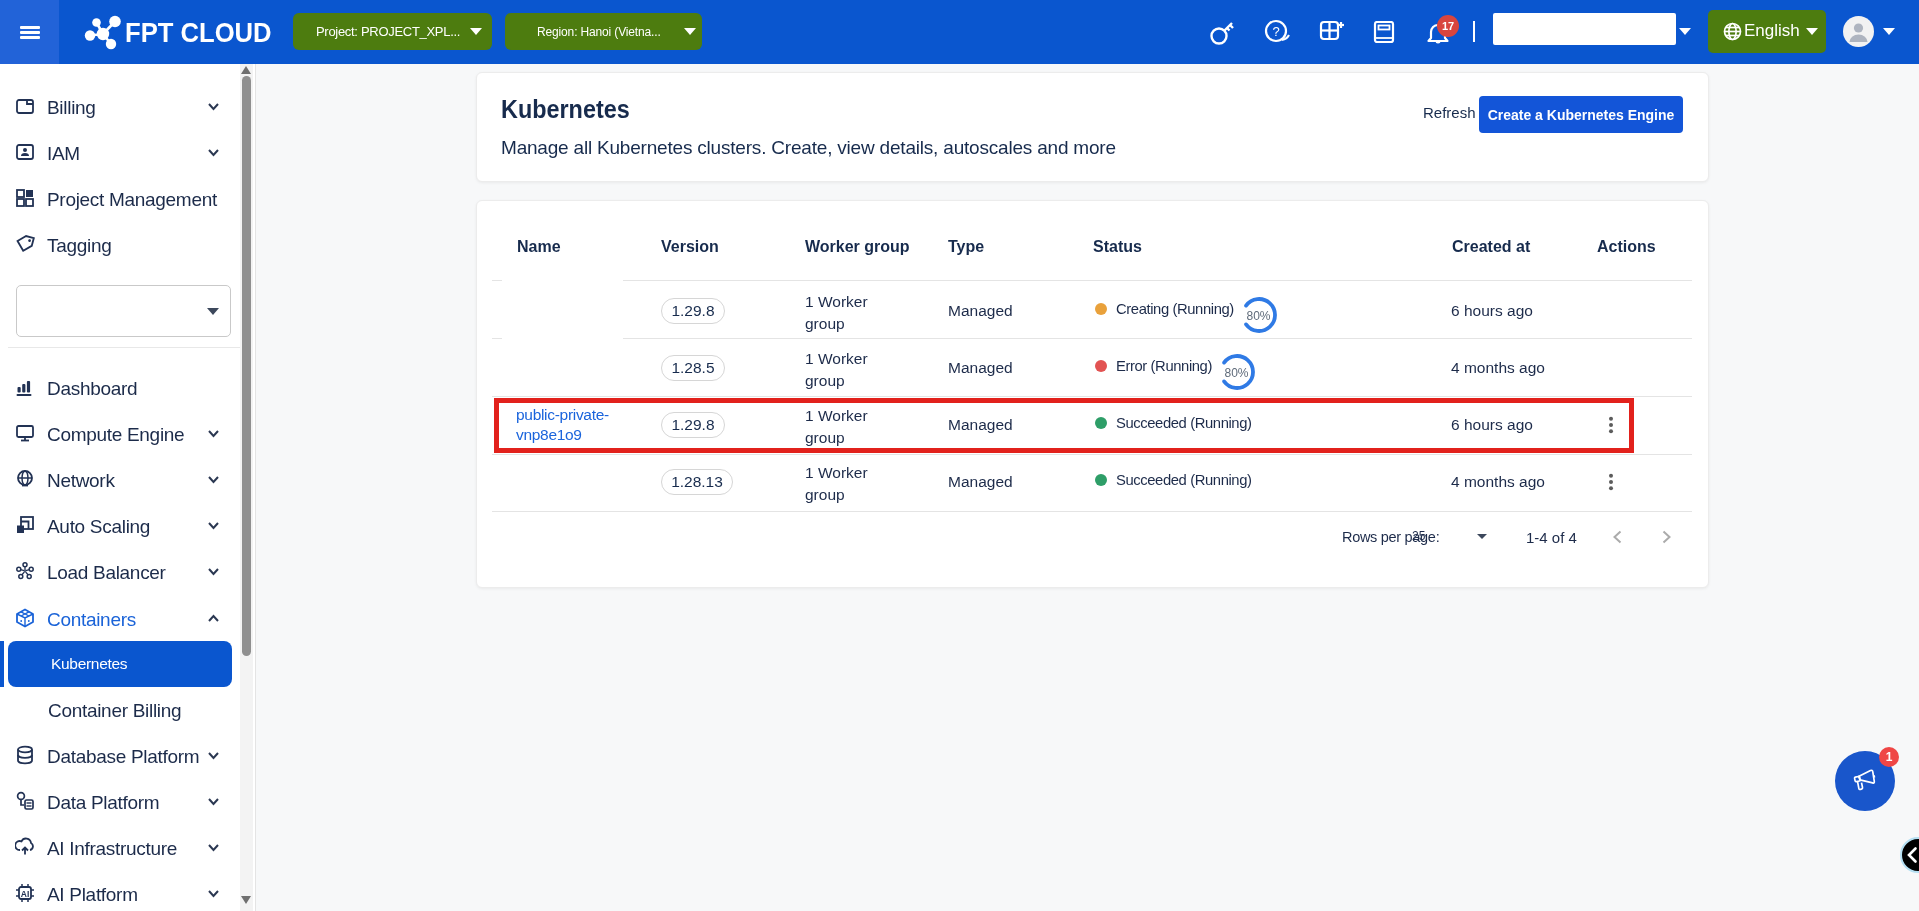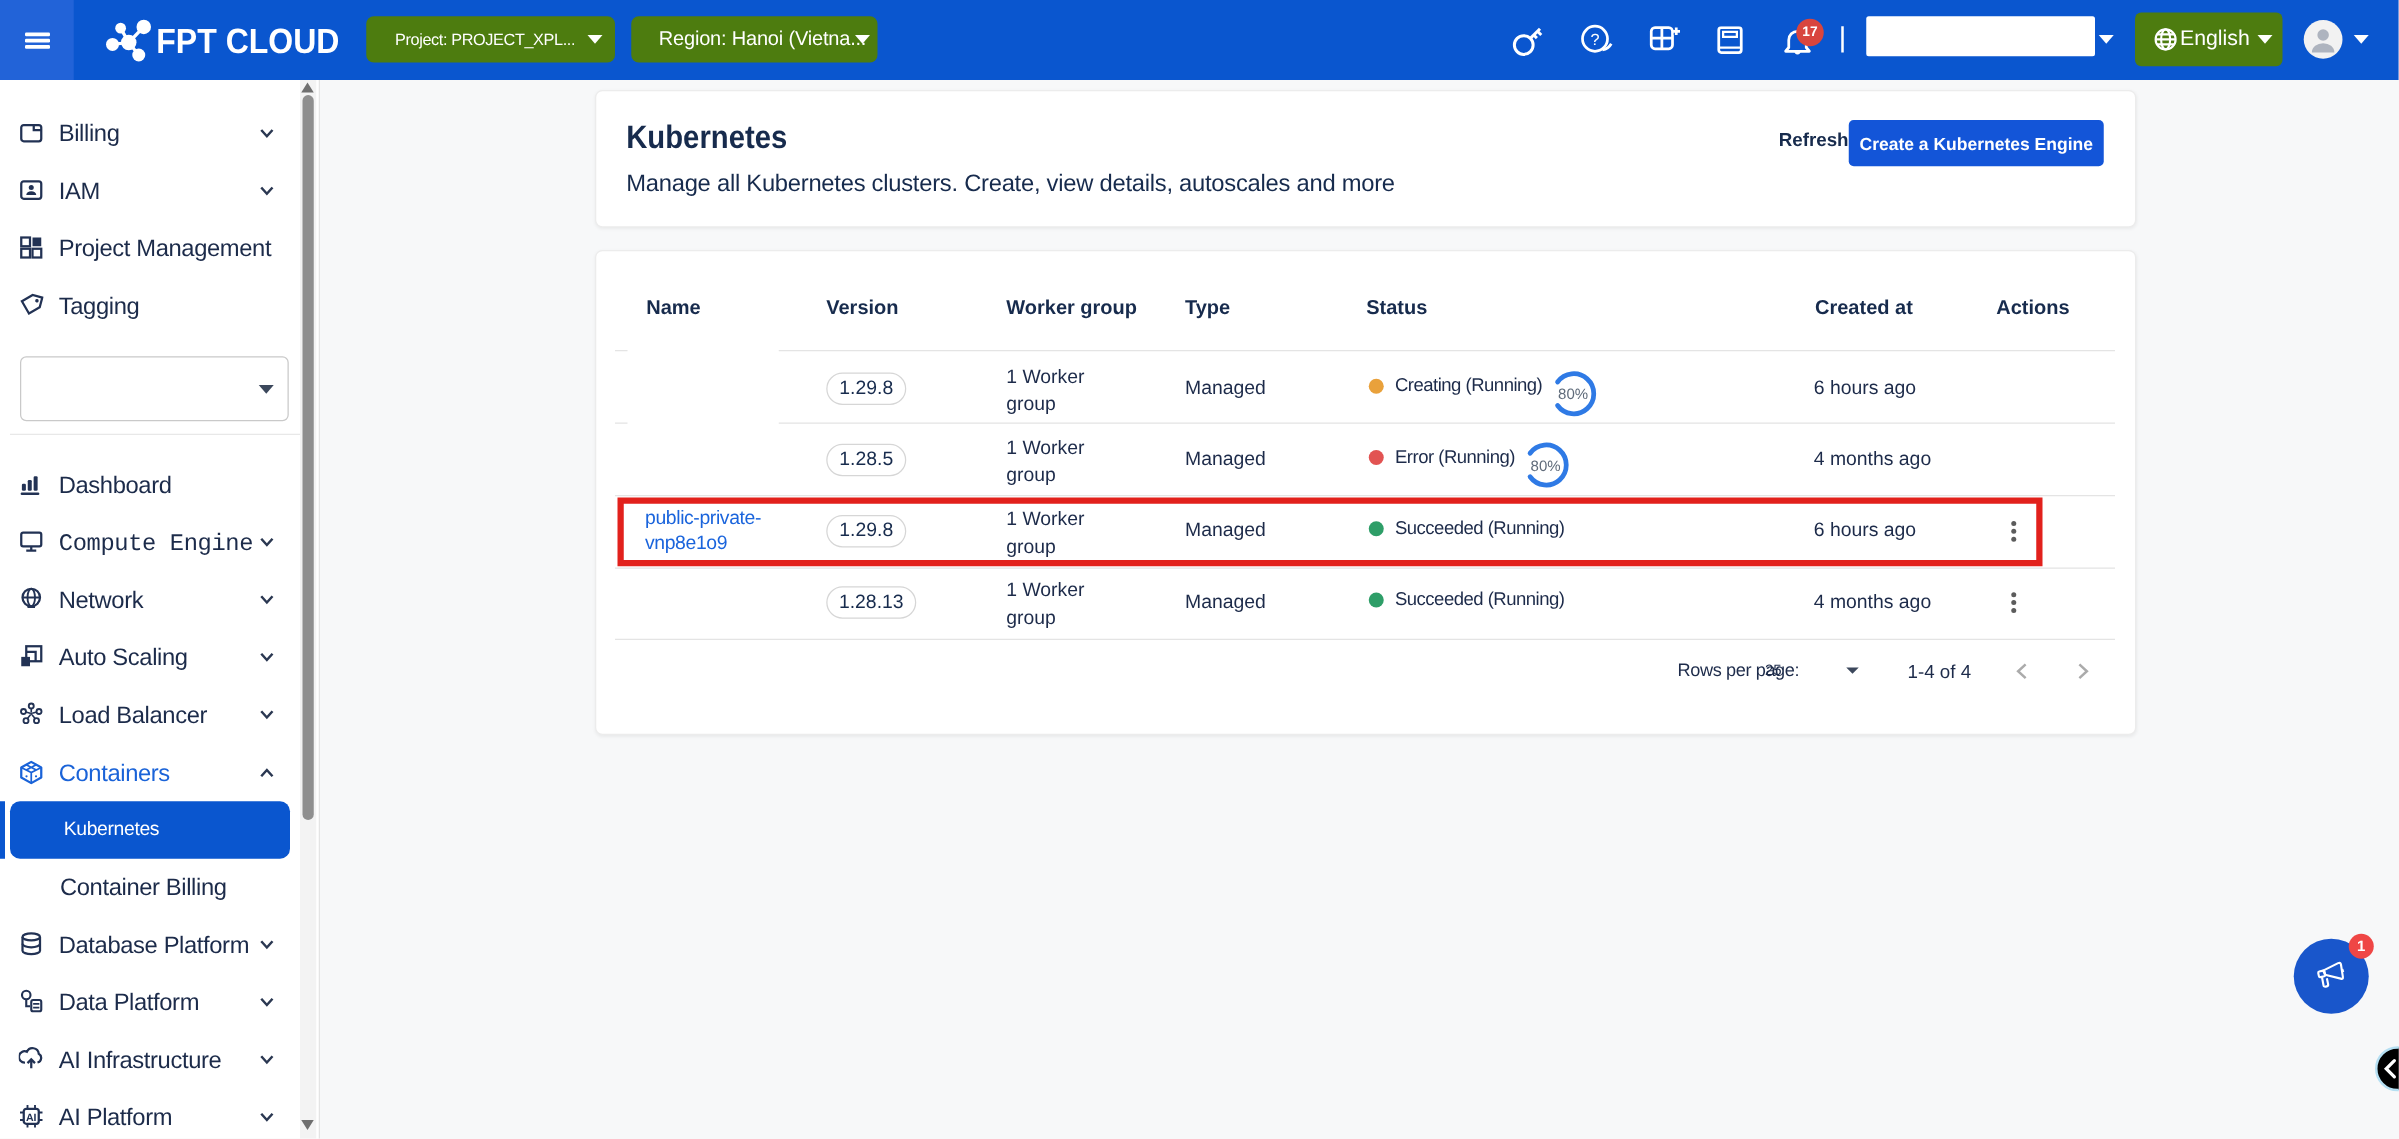--- a/index.html
+++ b/index.html
@@ -48,21 +48,21 @@
     </g>
     <circle cx="21" cy="24" r="6.2" fill="#fff"></circle>
     <circle cx="14.5" cy="12.5" r="4.3" fill="#fff"></circle>
     <circle cx="33" cy="11.5" r="5.8" fill="#fff"></circle>
     <circle cx="8" cy="25.5" r="5.2" fill="#fff"></circle>
     <circle cx="29" cy="34" r="5.2" fill="#fff"></circle>
   </svg>
   <div class="abs logotext" style="left:125px;top:17px">FPT CLOUD</div>
 
   <div class="tbbtn" style="left:293px;width:199px;padding-left:23px;font-size:13px;letter-spacing:-.3px">Project: PROJECT_XPL...<span class="caret" style="position:absolute;left:177px;top:15px"></span></div>
-  <div class="tbbtn" style="left:505px;width:197px;padding-left:22px;font-size:16px;letter-spacing:-.15px">Region: Hanoi (Vietna...<span class="caret" style="position:absolute;left:179px;top:15px"></span></div>
+  <div class="tbbtn" style="left:505px;width:197px;padding-left:32px;font-size:12px;letter-spacing:-.15px">Region: Hanoi (Vietna...<span class="caret" style="position:absolute;left:179px;top:15px"></span></div>
 
   <svg class="abs" style="left:1208px;top:19px" width="28" height="28" viewBox="0 0 28 28">
     <circle cx="11" cy="17" r="7.5" fill="none" stroke="#fff" stroke-width="2.4"></circle>
     <line x1="16.5" y1="11.5" x2="24" y2="4" stroke="#fff" stroke-width="2.4"></line>
     <line x1="22" y1="6" x2="25" y2="9" stroke="#fff" stroke-width="2.4"></line>
     <line x1="19" y1="9" x2="21.5" y2="11.5" stroke="#fff" stroke-width="2.4"></line>
   </svg>
   <svg class="abs" style="left:1264px;top:19px" width="27" height="27" viewBox="0 0 27 27">
     <circle cx="12" cy="12" r="10" fill="none" stroke="#fff" stroke-width="2.2"></circle>
     <path d="M18 21 a10 10 0 0 0 7 -5" fill="none" stroke="#fff" stroke-width="2.2"></path>
@@ -144,21 +144,21 @@
         <rect x="7.2" y="7" width="3.2" height="8.5" rx="1" fill="#223254"></rect>
         <rect x="11.9" y="4" width="3.2" height="11.5" rx="1" fill="#223254"></rect>
         <rect x="1.5" y="17" width="15" height="2" rx="1" fill="#223254"></rect>
       </svg>
       <div class="mi" style="top:378px;">Dashboard</div>
       <svg class="abs" style="left:15px;top:423px" width="20" height="20" viewBox="0 0 20 20">
         <rect x="2" y="3" width="16" height="11" rx="1.5" fill="none" stroke="#223254" stroke-width="1.8"></rect>
         <line x1="10" y1="14" x2="10" y2="17" stroke="#223254" stroke-width="1.8"></line>
         <line x1="6" y1="17.5" x2="14" y2="17.5" stroke="#223254" stroke-width="1.8"></line>
       </svg>
-      <div class="mi" style="top:424px;font-family:Liberation Mono, monospace;">Compute Engine</div>
+      <div class="mi" style="top:424px;">Compute Engine</div>
       <svg class="abs" style="left:207px;top:427px" width="13" height="13" viewBox="0 0 13 13">
         <path d="M2 4 L6.5 9 L11 4" fill="none" stroke="#2b3852" stroke-width="2"></path>
       </svg>
       <svg class="abs" style="left:15px;top:469px" width="20" height="20" viewBox="0 0 20 20">
         <circle cx="10" cy="9" r="7" fill="none" stroke="#223254" stroke-width="1.8"></circle>
         <ellipse cx="10" cy="9" rx="3" ry="7" fill="none" stroke="#223254" stroke-width="1.5"></ellipse>
         <line x1="3" y1="9" x2="17" y2="9" stroke="#223254" stroke-width="1.5"></line>
         <line x1="7" y1="16.5" x2="13" y2="16.5" stroke="#223254" stroke-width="1.8"></line>
       </svg>
       <div class="mi" style="top:470px;">Network</div>
@@ -241,21 +241,21 @@
       <div class="abs" style="left:242px;top:76px;width:9px;height:580px;background:#8f8f8f;border-radius:5px"></div>
       <div class="abs" style="left:241px;top:66px;width:0;height:0;border-left:5.5px solid transparent;border-right:5.5px solid transparent;border-bottom:8px solid #6f6f6f"></div>
       <div class="abs" style="left:241px;top:896px;width:0;height:0;border-left:5.5px solid transparent;border-right:5.5px solid transparent;border-top:8px solid #6f6f6f"></div>
       <div class="abs" style="left:51px;top:655px;font-size:15.5px;letter-spacing:-.3px;color:#fff">Kubernetes</div>
       <div class="mi" style="left:48px;top:700px">Container Billing</div>
     </div>
 
   <div class="card" style="top:72px;height:110px"></div>
   <div class="abs navy" style="left:501px;top:94px;font-size:26px;font-weight:bold;transform:scaleX(.9);transform-origin:left center">Kubernetes</div>
   <div class="abs navy" style="left:501px;top:137px;font-size:19px;letter-spacing:-.2px">Manage all Kubernetes clusters. Create, view details, autoscales and more</div>
-  <div class="abs navy" style="left:1423px;top:104px;font-size:15px;font-weight:bold">Refresh</div>
+  <div class="abs navy" style="left:1423px;top:104px;font-size:15px;font-weight:normal">Refresh</div>
   <div class="abs" style="left:1479px;top:96px;width:204px;height:37px;background:#1355d8;border-radius:4px;color:#fff;font-size:14px;font-weight:bold;display:flex;align-items:center;justify-content:center;white-space:nowrap">Create a Kubernetes Engine</div>
 
   <div class="card" style="top:200px;height:388px"></div>
 
   <div class="hcell" style="left:517px;top:238px">Name</div>
   <div class="hcell" style="left:661px;top:238px">Version</div>
   <div class="hcell" style="left:805px;top:238px">Worker group</div>
   <div class="hcell" style="left:948px;top:238px">Type</div>
   <div class="hcell" style="left:1093px;top:238px">Status</div>
   <div class="hcell" style="left:1452px;top:238px">Created at</div>

